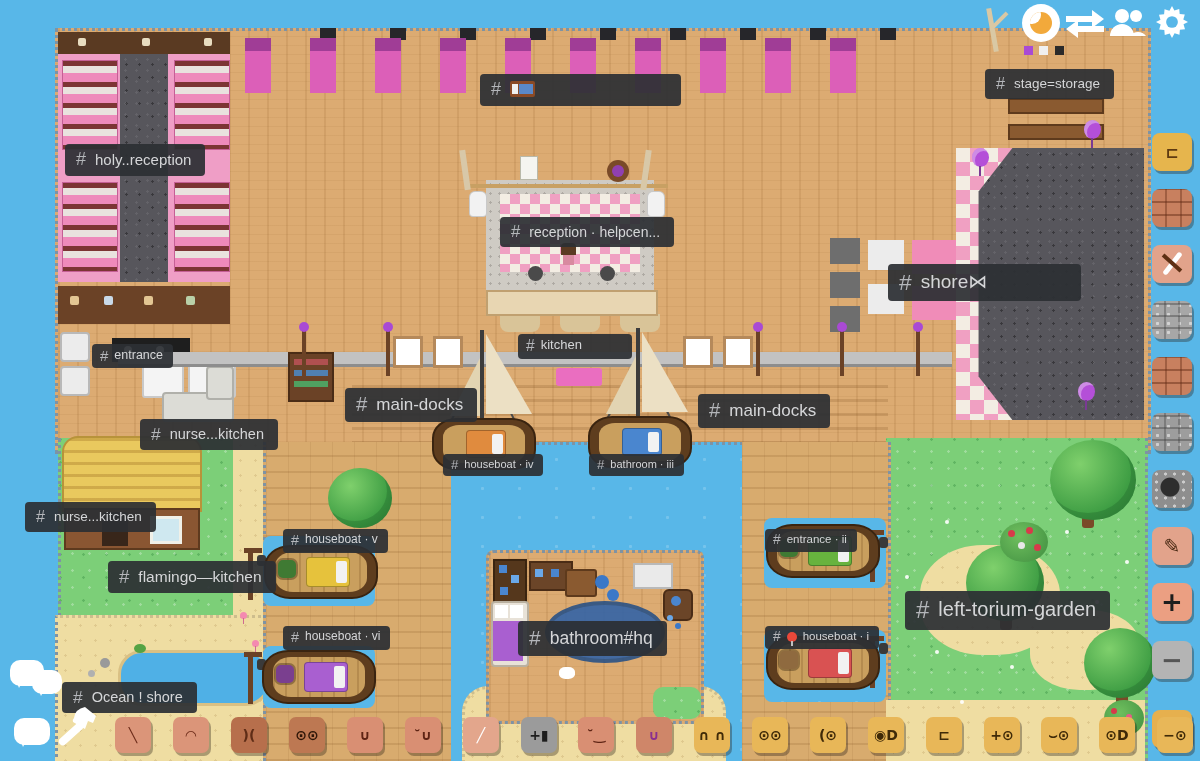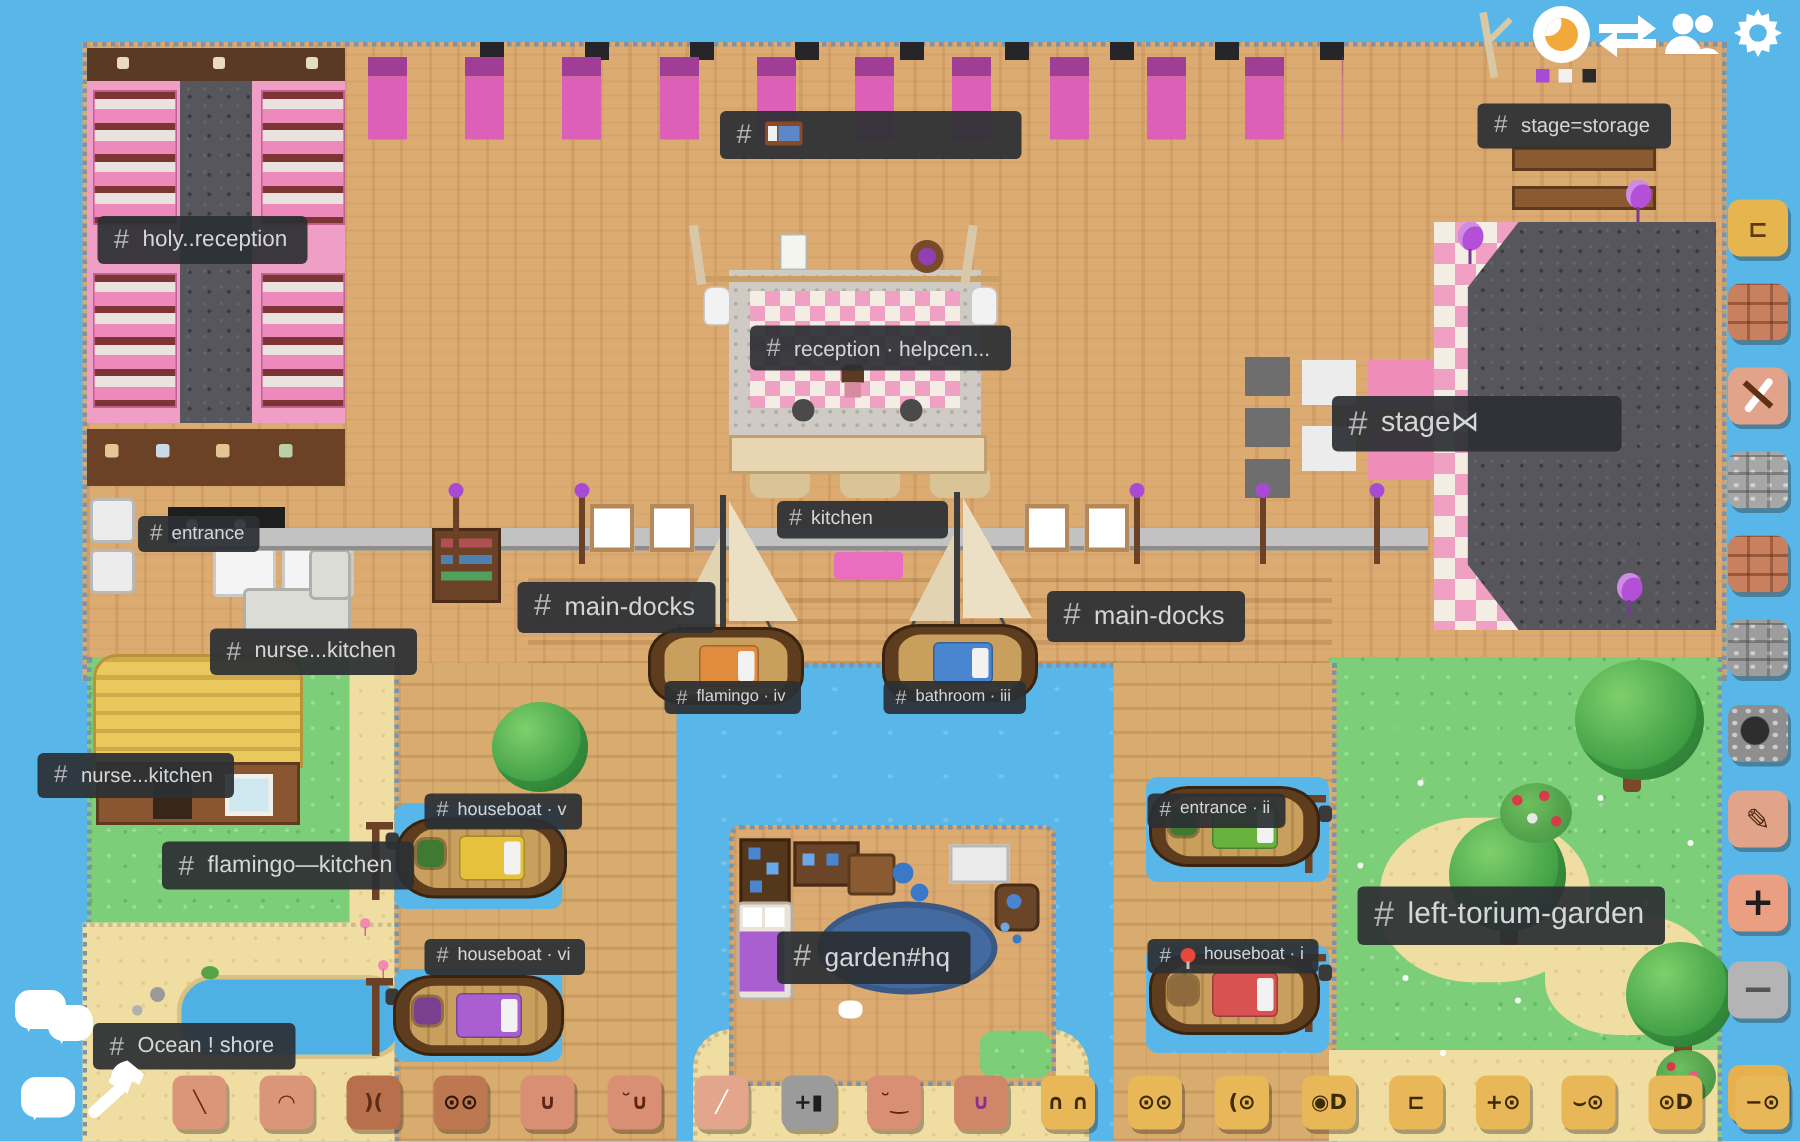--- a/index.html
+++ b/index.html
@@ -388,21 +388,21 @@
   <div class="lab" style="left:985px;top:69px;font-size:13.5px">
     <span class="h">#</span>
     <span>stage=storage</span>
   </div>
   <div class="lab" style="left:500px;top:217px;font-size:14px">
     <span class="h">#</span>
     <span>reception · helpcen...</span>
   </div>
   <div class="lab" style="left:888px;top:264px;font-size:19px;width:168px">
     <span class="h">#</span>
-    <span>stage⋈</span>
+    <span>shore⋈</span>
   </div>
   <div class="lab sm" style="left:92px;top:344px;font-size:12.5px">
     <span class="h">#</span>
     <span>entrance</span>
   </div>
   <div class="lab" style="left:140px;top:419px;font-size:14.5px">
     <span class="h">#</span>
     <span>nurse...kitchen</span>
   </div>
   <div class="lab sm" style="left:518px;top:334px;font-size:13px;width:96px">
@@ -412,21 +412,21 @@
   <div class="lab" style="left:345px;top:388px;font-size:17px">
     <span class="h">#</span>
     <span>main-docks</span>
   </div>
   <div class="lab" style="left:698px;top:394px;font-size:17px">
     <span class="h">#</span>
     <span>main-docks</span>
   </div>
   <div class="lab sm" style="left:443px;top:454px;font-size:11px">
     <span class="h">#</span>
-    <span>flamingo · iv</span>
+    <span>houseboat · iv</span>
   </div>
   <div class="lab sm" style="left:589px;top:454px;font-size:11px">
     <span class="h">#</span>
     <span>bathroom · iii</span>
   </div>
   <div class="lab" style="left:25px;top:502px;font-size:13.5px">
     <span class="h">#</span>
     <span>nurse...kitchen</span>
   </div>
   <div class="lab sm" style="left:283px;top:529px;font-size:12px">
@@ -444,21 +444,21 @@
   <div class="lab" style="left:905px;top:591px;font-size:20px">
     <span class="h">#</span>
     <span>left-torium-garden</span>
   </div>
   <div class="lab sm" style="left:283px;top:626px;font-size:12px">
     <span class="h">#</span>
     <span>houseboat · vi</span>
   </div>
   <div class="lab" style="left:518px;top:621px;font-size:17.5px">
     <span class="h">#</span>
-    <span>garden#hq</span>
+    <span>bathroom#hq</span>
   </div>
   <div class="lab sm" style="left:765px;top:626px;font-size:11.5px">
     <span class="h">#</span>
     <span class="pin"></span>
     <span>houseboat · i</span>
   </div>
   <div class="lab" style="left:62px;top:682px;font-size:14.5px">
     <span class="h">#</span>
     <span>Ocean ! shore</span>
   </div>

